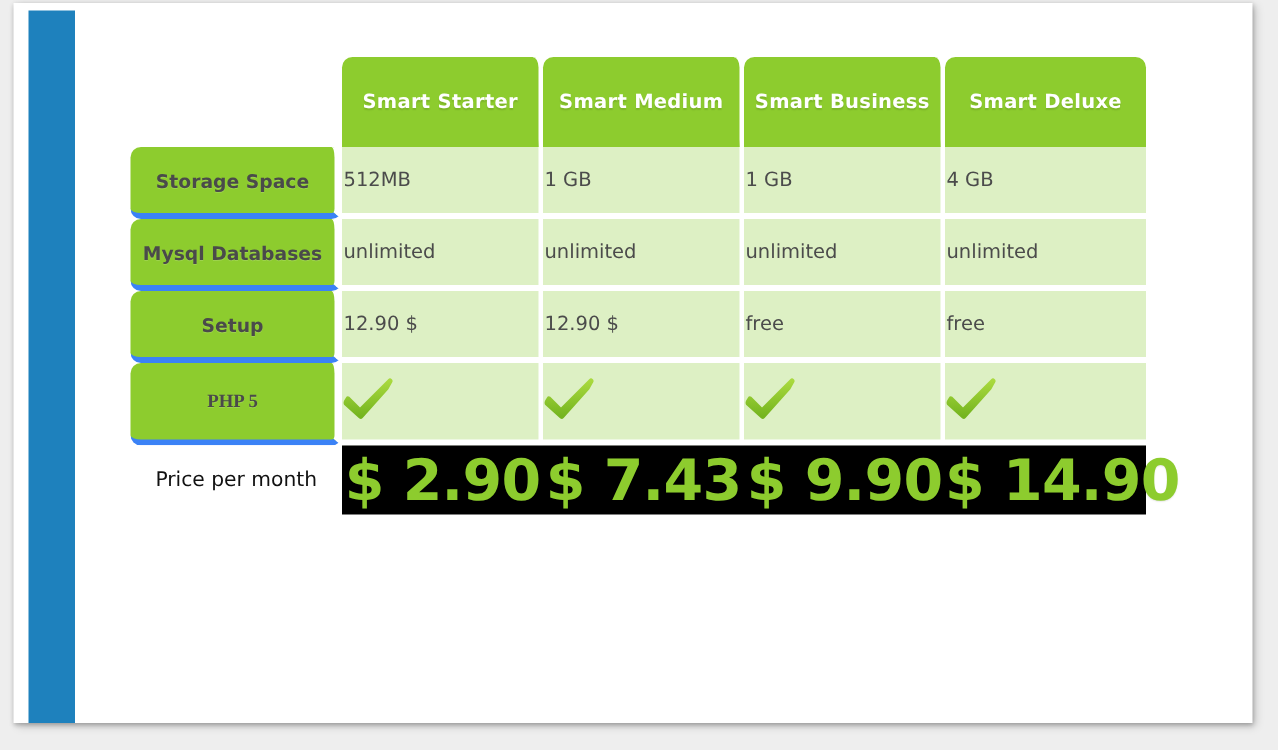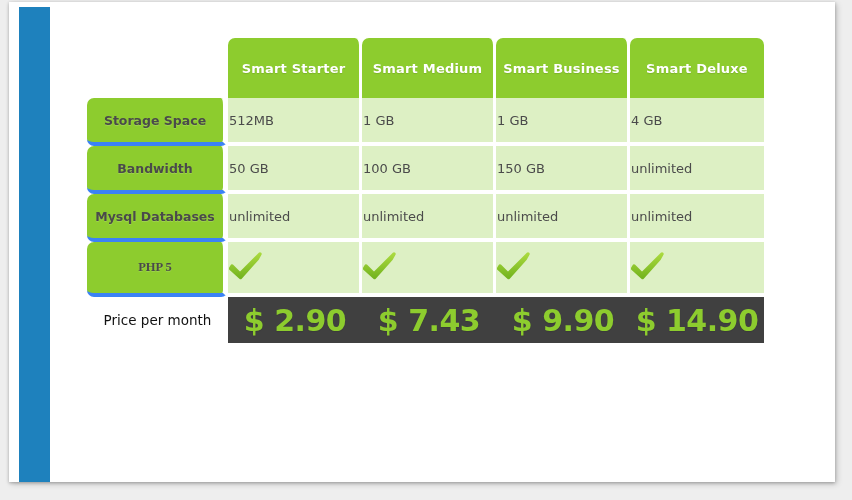--- a/index.html
+++ b/index.html
@@ -128,23 +128,23 @@
     font-weight: normal;
     text-align: center;
     vertical-align: middle;
     height: 46px;
     border: none;
     padding: 0;
     white-space: nowrap;
   }
 
   .price-val {
-    background: #404040;
+    background: #000000;
     color: #8dcc2e;
-    font-size: 30px;
+    font-size: 38px;
     font-weight: bold;
     text-align: center;
     vertical-align: middle;
     height: 46px;
     border: none;
     padding: 0;
     white-space: nowrap;
     letter-spacing: -0.5px;
     text-shadow: 0 1px 1px rgba(0,0,0,0.10);
   }
@@ -181,36 +181,36 @@
         <tbody>
 
           <tr>
             <td class="feat-label">Storage Space</td>
             <td class="feat-val">512MB</td>
             <td class="feat-val">1 GB</td>
             <td class="feat-val">1 GB</td>
             <td class="feat-val last">4 GB</td>
           </tr>
 
-          <tr>
-            <td class="feat-label">Bandwidth</td>
-            <td class="feat-val">50 GB</td>
-            <td class="feat-val">100 GB</td>
-            <td class="feat-val">150 GB</td>
-            <td class="feat-val last">unlimited</td>
-          </tr>
 
           <tr>
             <td class="feat-label">Mysql Databases</td>
             <td class="feat-val">unlimited</td>
             <td class="feat-val">unlimited</td>
             <td class="feat-val">unlimited</td>
             <td class="feat-val last">unlimited</td>
           </tr>
 
+          <tr>
+            <td class="feat-label">Setup</td>
+            <td class="feat-val">12.90 $</td>
+            <td class="feat-val">12.90 $</td>
+            <td class="feat-val">free</td>
+            <td class="feat-val last">free</td>
+          </tr>
 
           <tr>
             <td class="feat-label tall">PHP 5</td>
             <td class="feat-val tall">
               <span class="check">
                 <svg width="34" height="28" viewBox="0 0 34 28">
                   <defs>
                     <linearGradient id="cg1" x1="0" y1="0" x2="0" y2="1">
                       <stop offset="0%" stop-color="#a9d93e"></stop>
                       <stop offset="100%" stop-color="#74b41f"></stop>

